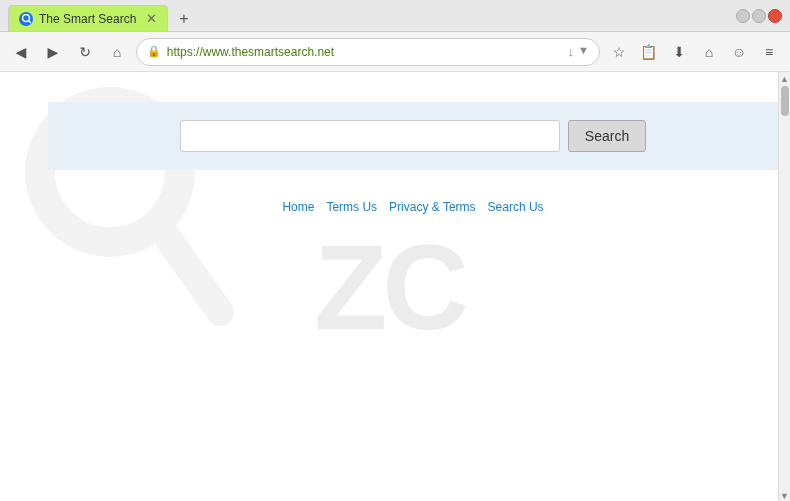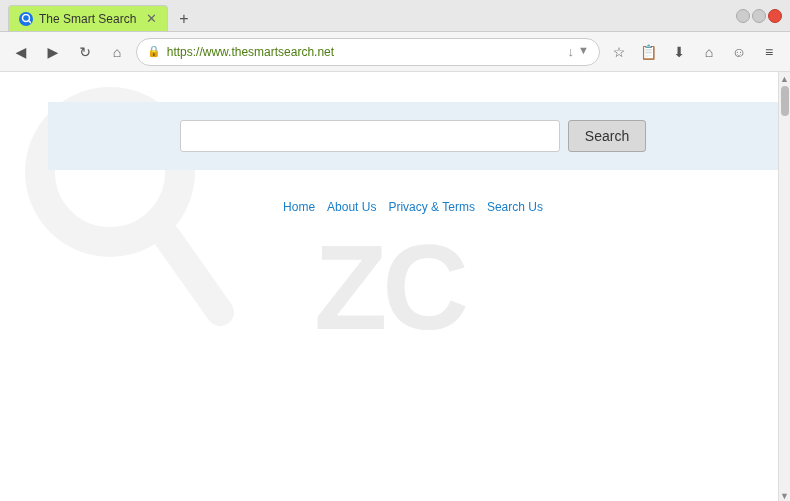--- a/index.html
+++ b/index.html
@@ -316,21 +316,21 @@
 
       <div class="search-area">
         <div class="search-box">
           <input class="search-input" type="text" placeholder="" style="">
           <button class="search-button">Search</button>
         </div>
       </div>
 
       <div class="footer-links">
         <a class="footer-link">Home</a>
-        <a class="footer-link">About Us</a>
+        <a class="footer-link">Terms Us</a>
         <a class="footer-link">Privacy &amp; Terms</a>
         <a class="footer-link">Search Us</a>
       </div>
 
     </div>
 
     <div style="width:12px;background:#f1f1f1;border-left:1px solid #ddd;display:flex;flex-direction:column;align-items:center;padding-top:2px;">
       <div style="font-size:9px;color:#888;cursor:pointer;">▲</div>
       <div class="scrollbar-thumb"></div>
       <div style="margin-top:auto;font-size:9px;color:#888;cursor:pointer;">▼</div>

